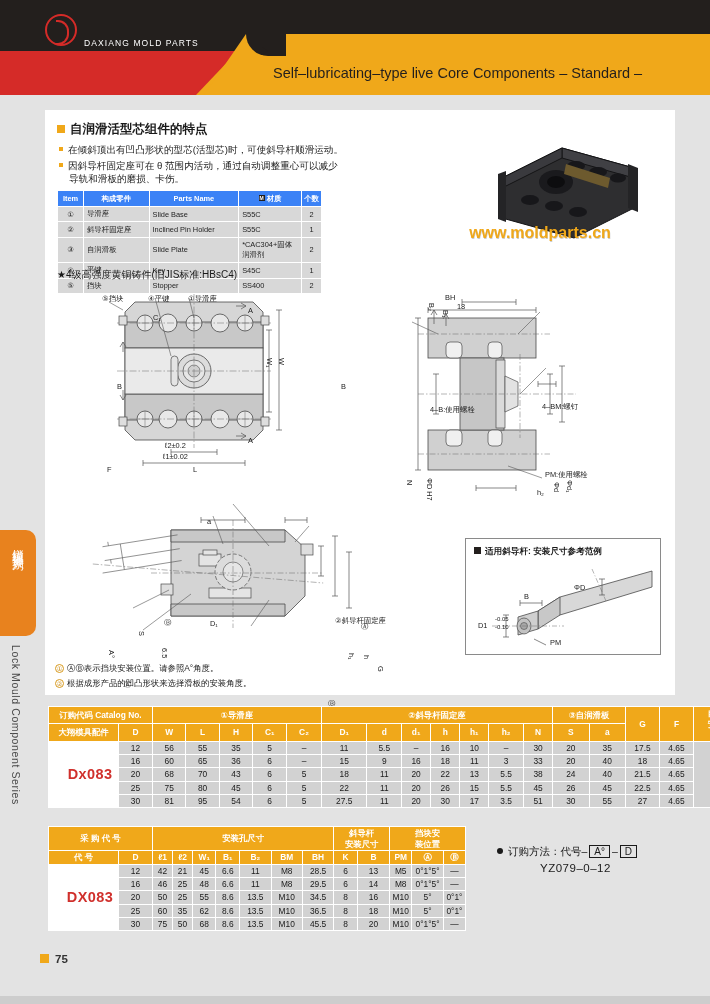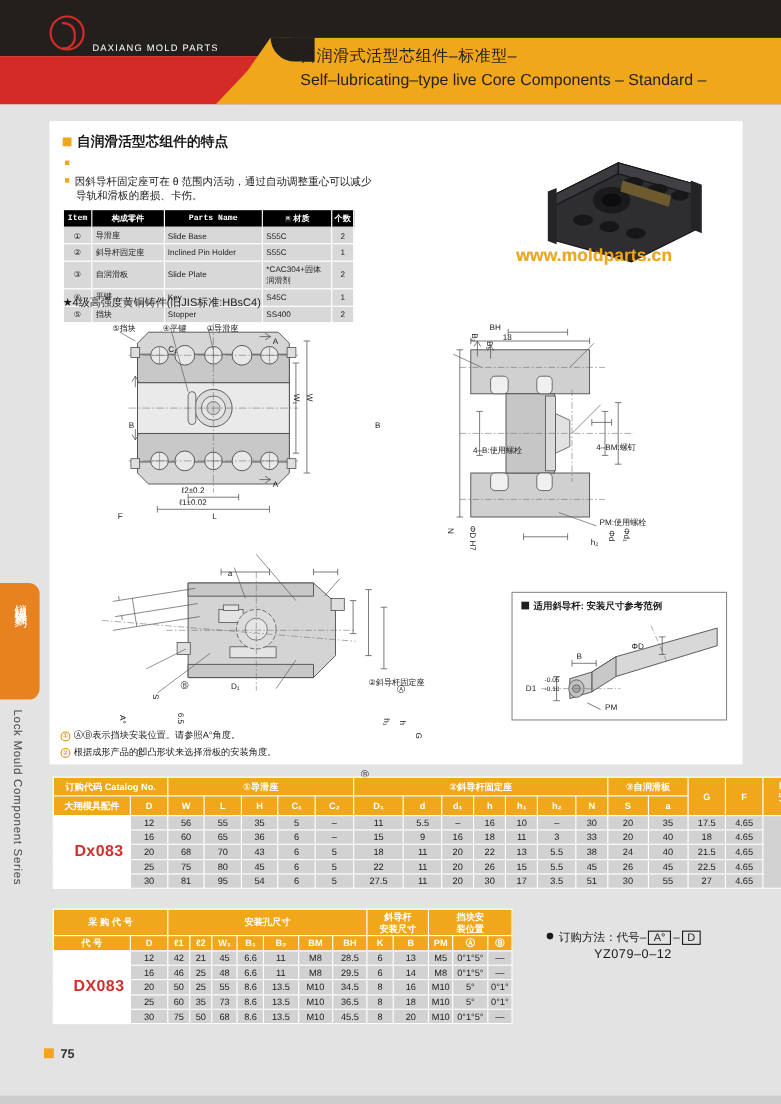--- a/index.html
+++ b/index.html
@@ -60,21 +60,21 @@
   .sheet { position: absolute; left: 45px; top: 110px; width: 630px; height: 585px; background: #fff; }
 
   
   .feat-title { position: absolute; left: 12px; top: 11px; font-size: 12.5px; font-weight: bold; color: #1a1a1a; white-space: nowrap; }
   .feat-sq { display: inline-block; width: 8px; height: 8px; background: #f0a81a; margin-right: 5px; }
   .bullet-row { position: absolute; font-size: 9.6px; color: #1a1a1a; line-height: 13px; }
   .b-dot { display: inline-block; width: 4px; height: 4px; background: #f0a81a; vertical-align: 2px; margin-right: 5px; }
 
   
   .ptbl { position: absolute; left: 12px; top: 80px; width: 265px; border-collapse: collapse; font-size: 7.4px; }
-  .ptbl th { background: #000000; color: #fff; font-weight: bold; padding: 2.5px 2px; border: .6px solid #fff; text-align: center; font-family: Liberation Mono, monospace; }
+  .ptbl th { background: #3b82f6; color: #fff; font-weight: bold; padding: 2.5px 2px; border: .6px solid #fff; text-align: center; }
   .ptbl td { background: #d8d8d8; color: #222; padding: 2.2px 3px; border: .6px solid #fff; }
   .ptbl td.c { text-align: center; }
   .ptbl .m-sq { display: inline-block; width: 6px; height: 6px; background: #231f1d; color: #fff; font-size: 5px; line-height: 6px; text-align: center; vertical-align: 1px; margin-right: 2px; }
   .ptbl-note { position: absolute; left: 12px; top: 158px; font-size: 10px; color: #1a1a1a; white-space: nowrap; }
 
   
   .photo { position: absolute; left: 413px; top: 20px; width: 200px; height: 125px; }
   .watermark {
     position: absolute; left: 365px; top: 114px; width: 260px;
     color: #f0a81a; font-size: 16px; font-weight: bold; text-align: center;
@@ -155,38 +155,38 @@
     <div class="hdr-yellow-curve"></div>
     <div class="hdr-gray"></div>
 
     <div class="logo">
       <div class="logo-mark"></div>
       <div class="logo-en">DAXIANG MOLD PARTS</div>
     </div>
 
     <div class="hdr-title">
       <div class="hdr-cn">
-        <span class="hdr-tri"></span><span>自润滑式活型芯组件–标准型–</span>
+        <span class="hdr-tri"></span>
       </div>
       <div class="hdr-en">Self–lubricating–type live Core Components – Standard –</div>
     </div>
   </div>
 
   <div class="tab">
     <div class="tab-cn">锁模组件系列</div>
   </div>
   <div class="tab-en">Lock Mould  Component Series</div>
 
   <div class="sheet">
 
     <div class="feat-title">
       <span class="feat-sq"></span><span>自润滑活型芯组件的特点</span>
     </div>
     <div class="bullet-row" style="left:14px; top:33px;">
-      <span class="b-dot"></span>
+      <span class="b-dot"></span><span>在倾斜顶出有凹凸形状的型芯(活型芯)时，可使斜导杆顺滑运动。</span>
     </div>
     <div class="bullet-row" style="left:14px; top:49px;">
       <span class="b-dot"></span><span>因斜导杆固定座可在 θ 范围内活动，通过自动调整重心可以减少</span>
     </div>
     <div class="bullet-row" style="left:24px; top:62px;">
       <span>导轨和滑板的磨损、卡伤。</span>
     </div>
 
     <table class="ptbl">
       <tbody>
@@ -761,21 +761,21 @@
       <td>8</td>
       <td>16</td>
       <td>M10</td>
       <td>5°</td>
       <td>0°1°</td>
     </tr>
     <tr>
       <td>25</td>
       <td>60</td>
       <td>35</td>
-      <td>73</td>
+      <td>62</td>
       <td>8.6</td>
       <td>13.5</td>
       <td>M10</td>
       <td>36.5</td>
       <td>8</td>
       <td>18</td>
       <td>M10</td>
       <td>5°</td>
       <td>0°1°</td>
     </tr>

